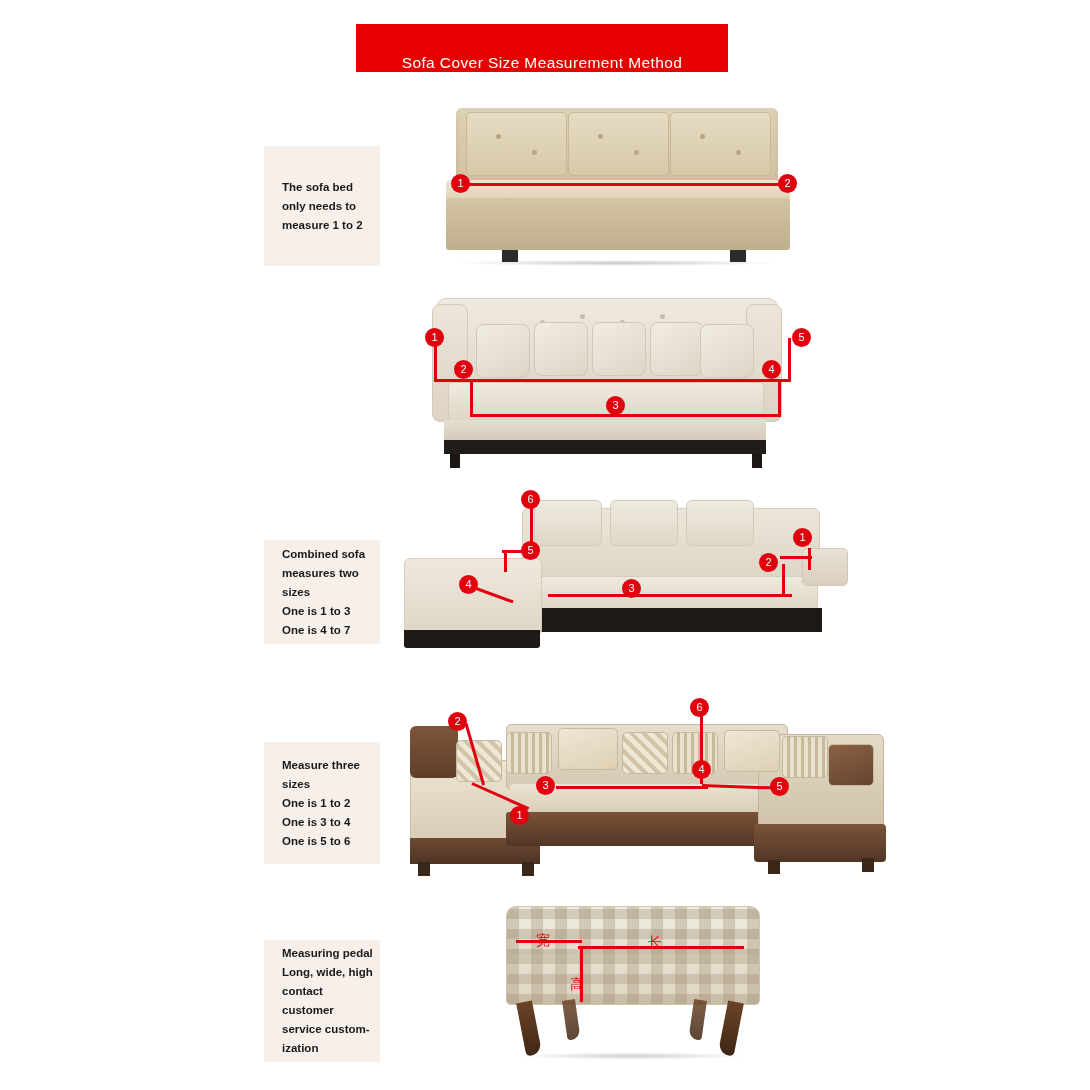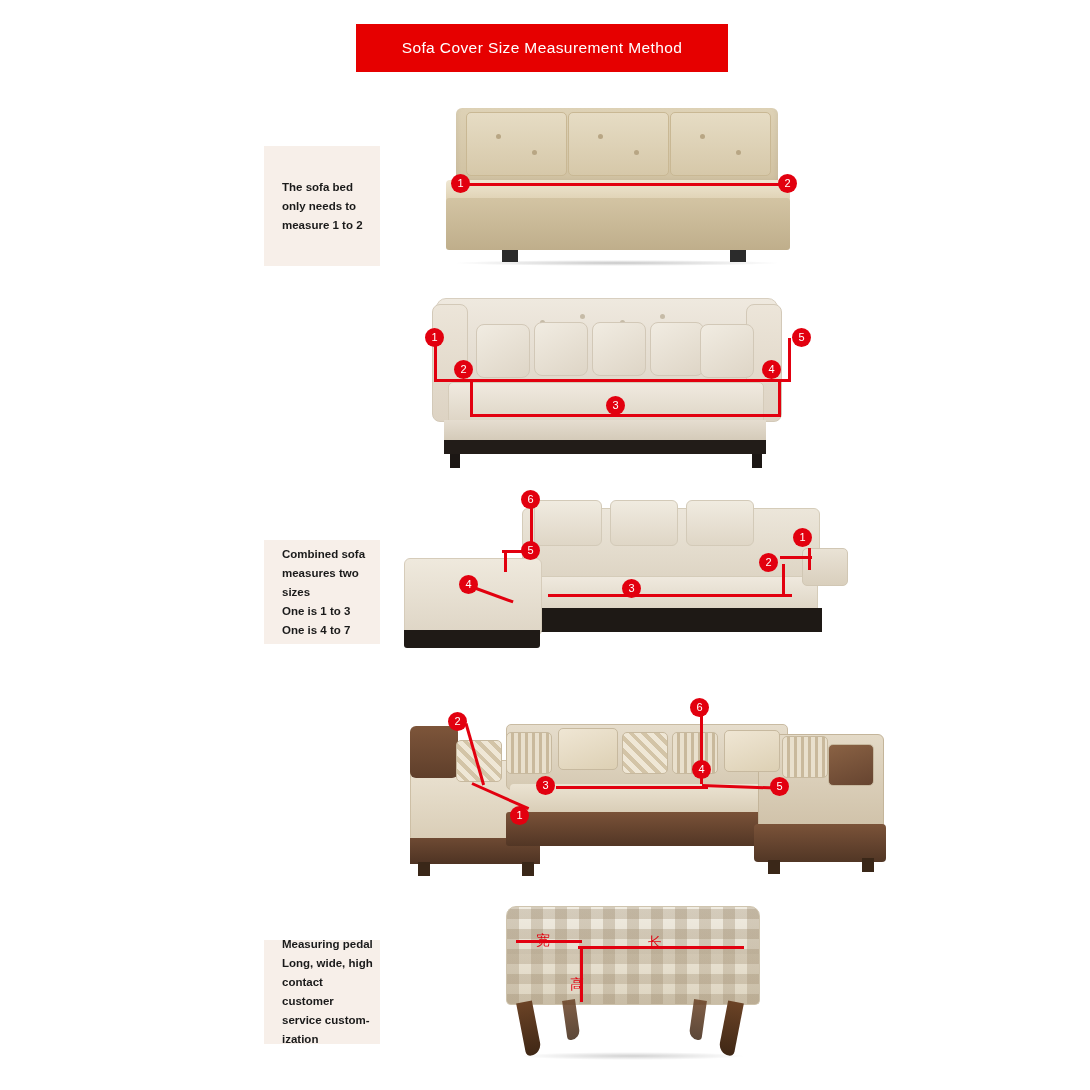--- a/index.html
+++ b/index.html
@@ -23,21 +23,21 @@
 
   
   .title-banner {
     position: absolute;
     left: 356px;
     top: 24px;
     width: 372px;
     height: 48px;
     background: #e60000;
     display: flex;
-    align-items: center;
+    align-items: flex-end;
     justify-content: center;
   }
   .title-banner .title-text {
     color: #ffffff;
     font-size: 15.5px;
     letter-spacing: 0.4px;
     font-weight: 400;
   }
 
   
@@ -424,20 +424,27 @@
     <div class="marker" style="left:521px; top:2px;">6</div>
     <div class="marker" style="left:521px; top:53px;">5</div>
     <div class="marker" style="left:459px; top:87px;">4</div>
     <div class="marker" style="left:622px; top:91px;">3</div>
     <div class="marker" style="left:759px; top:65px;">2</div>
     <div class="marker" style="left:793px; top:40px;">1</div>
   </div>
 
   <div class="row" style="top:676px; height:212px;">
 
+    <div class="caption-box" style="left:264px; top:66px; width:116px; height:122px;">
+      <span class="caption-text">Measure three
+sizes
+One is 1 to 2
+One is 3 to 4
+One is 5 to 6</span>
+    </div>
 
     <div class="art sofa" style="left:410px; top:12px; width:490px; height:190px;">
       <div class="s4-chaise"></div>
       <div class="s4-chaise-base"></div>
       <div class="s4-armL"></div>
       <div class="s4-backbench"></div>
       <div class="s4-seat"></div>
       <div class="s4-front-base"></div>
       <div class="s4-right"></div>
       <div class="s4-right-base"></div>
@@ -468,21 +475,21 @@
     <div class="marker" style="left:448px; top:36px;">2</div>
     <div class="marker" style="left:510px; top:130px;">1</div>
     <div class="marker" style="left:536px; top:100px;">3</div>
     <div class="marker" style="left:692px; top:84px;">4</div>
     <div class="marker" style="left:690px; top:22px;">6</div>
     <div class="marker" style="left:770px; top:101px;">5</div>
   </div>
 
   <div class="row" style="top:888px; height:190px;">
 
-    <div class="caption-box" style="left:264px; top:52px; width:116px; height:104px;">
+    <div class="caption-box" style="left:264px; top:52px; width:116px; height:122px;">
       <span class="caption-text">Measuring pedal
 Long, wide, high
 contact customer
 service custom-
 ization</span>
     </div>
 
     <div class="art sofa" style="left:498px; top:18px; width:280px; height:160px;">
       <div class="s5-top"></div>
       <div class="s5-body"></div>

